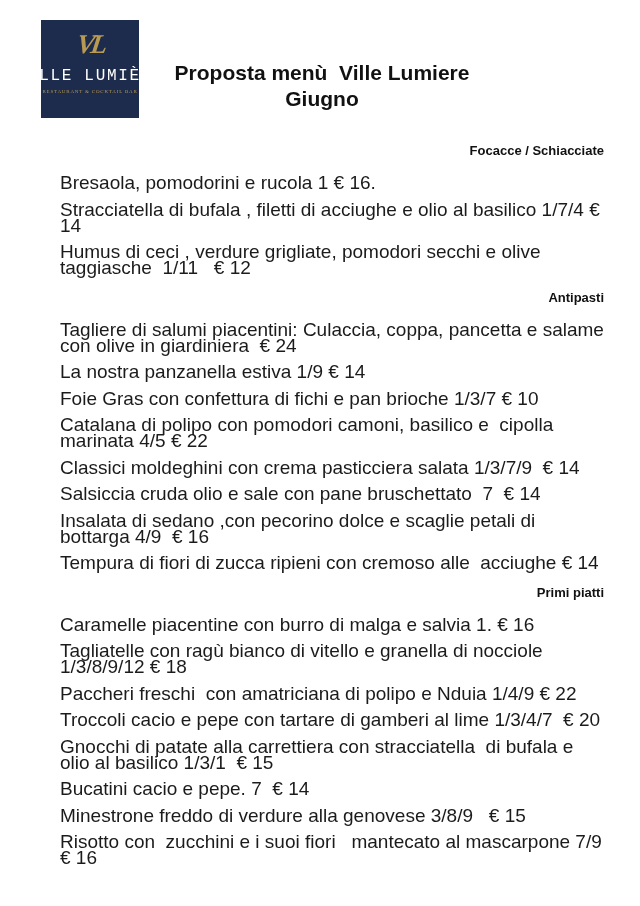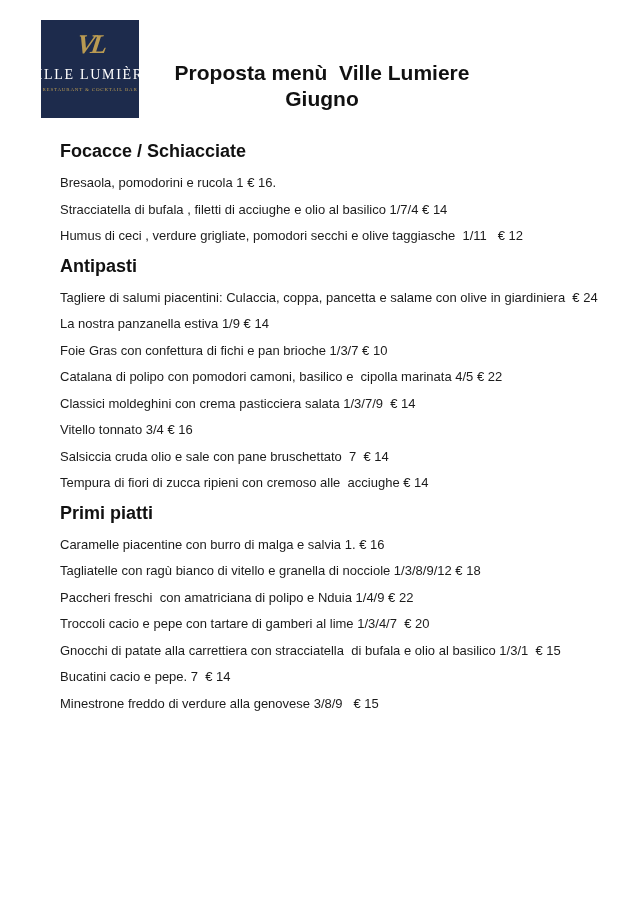--- a/index.html
+++ b/index.html
@@ -23,48 +23,49 @@
   }
   .logo-monogram {
     font-family: "Liberation Serif", "DejaVu Serif", serif;
     font-style: italic; font-weight: bold;
     color: #b99a52;
     font-size: 27px; line-height: 32px; letter-spacing: -4px;
     transform: skewX(-8deg);
   }
   .logo-name {
     color: #ffffff;
-    font-family: Liberation Serif, serif;
-    font-size: 14px; letter-spacing: 1.7px;
+    font-family: Liberation Mono, monospace;
+    font-size: 16px; letter-spacing: 1.7px;
     margin-top: 7px; white-space: nowrap;
   }
   .logo-tagline {
     color: #b99a52;
     font-family: "Liberation Serif", "DejaVu Serif", serif;
     font-size: 5px; letter-spacing: 0.8px;
     margin-top: 4px; white-space: nowrap;
   }
   .doc-title {
     position: absolute; top: 58px; left: 0; width: 100%;
     margin: 2px; text-align: center;
     font-size: 21px; line-height: 26px; font-weight: bold; color: #111111;
   }
   .title-line { display: block; white-space: pre-wrap; }
 
   
   .menu { padding: 0 36px 0 60px; }
   .menu-section { margin: 0; }
   .section-title {
-    font-size: 18px; line-height: 22px; font-weight: bold;
+    font-size: 13px; line-height: 22px; font-weight: bold;
     color: #111111;
     margin: 7px 0 13px 0;
     white-space: pre-wrap;
+    text-align: right;
   }
   .menu-item {
-    font-size: 13px; line-height: 16px;
+    font-size: 19px; line-height: 16px;
     margin: 0 0 10.5px 0;
     white-space: pre-wrap;
     color: #1b1b1b;
   }
 </style>
 </head>
 <body>
 
 <div class="page">
   <header class="page-header">
@@ -90,32 +91,33 @@
   </section>
 
   <section class="menu-section">
     <h2 class="section-title">Antipasti</h2>
     <div class="section-items">
           <p class="menu-item">Tagliere di salumi piacentini: Culaccia, coppa, pancetta e salame con olive in giardiniera  € 24</p>
           <p class="menu-item">La nostra panzanella estiva 1/9 € 14</p>
           <p class="menu-item">Foie Gras con confettura di fichi e pan brioche 1/3/7 € 10</p>
           <p class="menu-item">Catalana di polipo con pomodori camoni, basilico e  cipolla marinata 4/5 € 22</p>
           <p class="menu-item">Classici moldeghini con crema pasticciera salata 1/3/7/9  € 14</p>
-          <p class="menu-item">Vitello tonnato 3/4 € 16</p>
           <p class="menu-item">Salsiccia cruda olio e sale con pane bruschettato  7  € 14</p>
+          <p class="menu-item">Insalata di sedano ,con pecorino dolce e scaglie petali di bottarga 4/9  € 16</p>
           <p class="menu-item">Tempura di fiori di zucca ripieni con cremoso alle  acciughe € 14</p>
         </div>
   </section>
 
   <section class="menu-section">
     <h2 class="section-title">Primi piatti</h2>
     <div class="section-items">
           <p class="menu-item">Caramelle piacentine con burro di malga e salvia 1. € 16</p>
           <p class="menu-item">Tagliatelle con ragù bianco di vitello e granella di nocciole 1/3/8/9/12 € 18</p>
           <p class="menu-item">Paccheri freschi  con amatriciana di polipo e Nduia 1/4/9 € 22</p>
           <p class="menu-item">Troccoli cacio e pepe con tartare di gamberi al lime 1/3/4/7  € 20</p>
           <p class="menu-item">Gnocchi di patate alla carrettiera con stracciatella  di bufala e olio al basilico 1/3/1  € 15</p>
           <p class="menu-item">Bucatini cacio e pepe. 7  € 14</p>
           <p class="menu-item">Minestrone freddo di verdure alla genovese 3/8/9   € 15</p>
+          <p class="menu-item">Risotto con  zucchini e i suoi fiori   mantecato al mascarpone 7/9  € 16</p>
         </div>
   </section>
 </main>
 </div>
 
 </body></html>

